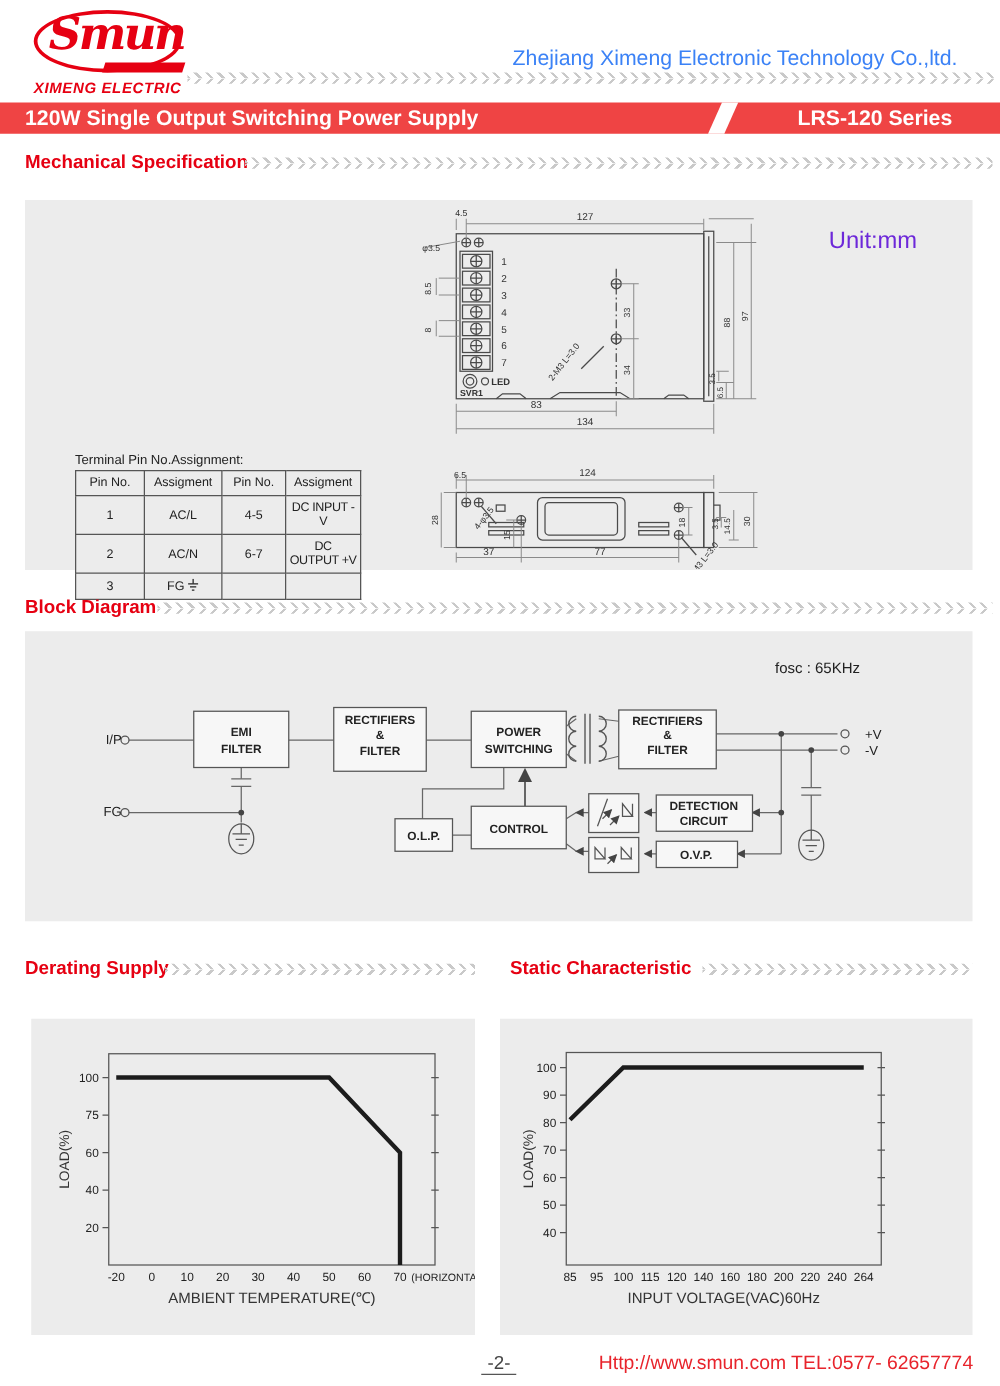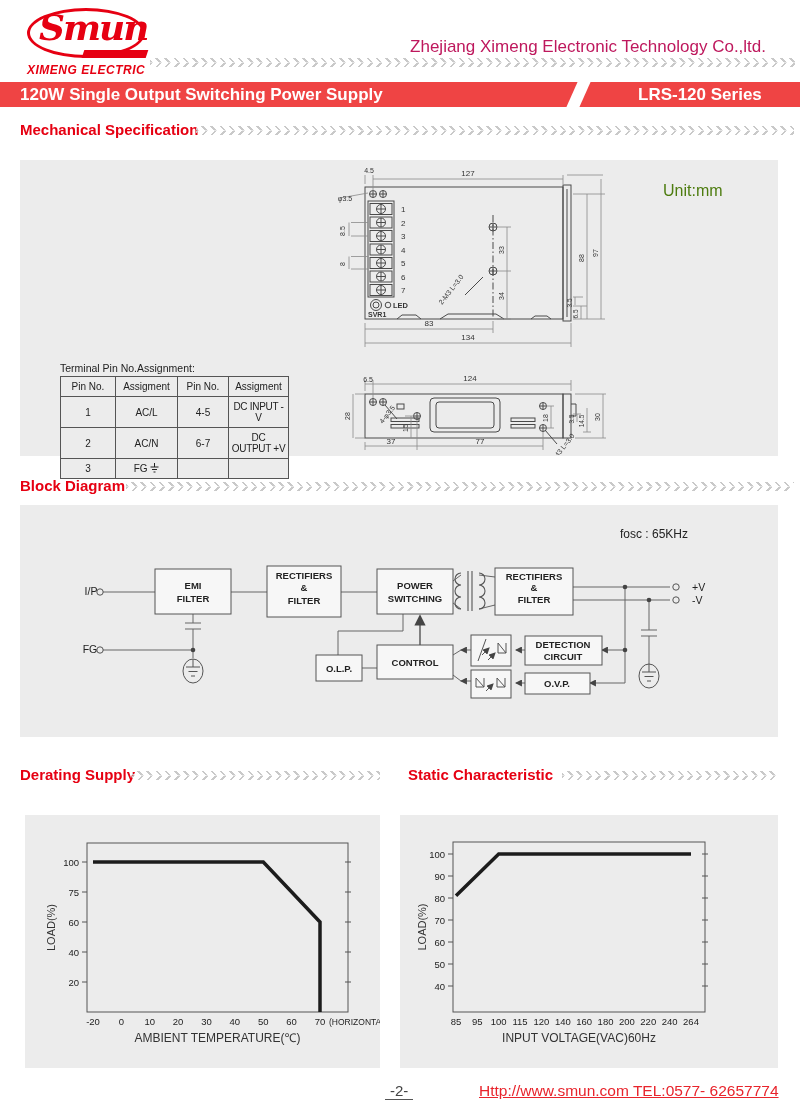--- a/index.html
+++ b/index.html
@@ -7,47 +7,47 @@
   .page { position:relative; width:800px; height:1109px; background:#fff; overflow:hidden; }
   .abs { position:absolute; }
 
   
   .logo { left:25px; top:6px; width:128px; height:70px; }
   .logo-ellipse { left:2px; top:2px; width:118px; height:50px; border:3px solid #e60012; border-radius:50%; }
   .logo-word { left:14px; top:0px; font-family:"DejaVu Serif", serif; font-style:italic; font-weight:bold;
                font-size:36px; color:#e60012; letter-spacing:-2px; }
   .logo-bar { left:58px; top:44px; width:64px; height:8px; background:#e60012; transform:skewX(-18deg); }
   .logo-sub { left:2px; top:57px; font-size:12px; font-style:italic; font-weight:bold; color:#e60012; letter-spacing:.5px; }
-  .company { right:34px; top:37px; font-size:17px; color:#be185d; }
+  .company { right:34px; top:37px; font-size:17px; color:#3b82f6; }
   .chev { background:
       repeating-linear-gradient(45deg,#c9c9c9 0 1.8px,transparent 1.8px 6.5px) left top/100% 50% no-repeat,
       repeating-linear-gradient(135deg,#c9c9c9 0 1.8px,transparent 1.8px 6.5px) left bottom/100% 50% no-repeat; }
   .chev-top { left:150px; top:58px; width:645px; height:9px; }
 
   .banner { left:0; top:82px; width:800px; height:25px; background:#ef4444; }
   .banner-title { left:20px; top:0; line-height:25px; font-size:17px; font-weight:bold; color:#fff; }
   .banner-slash { left:572px; top:0; width:13px; height:25px; background:#fff; transform:skewX(-24deg); }
   .banner-series { left:638px; top:0; line-height:25px; font-size:17px; font-weight:bold; color:#fff; }
 
   .sec-title { font-size:15px; font-weight:600; color:#e60012; }
   .panel { background:#ececec; }
 
-  .unit { left:663px; top:182px; font-size:16px; color:#4d7c0f;text-align:right; }
+  .unit { left:663px; top:182px; font-size:19px; color:#6d28d9;text-align:right; }
 
   
   .tbl-caption { left:60px; top:362px; font-size:10.5px; color:#222; }
   table.pins { left:60px; top:376px; border-collapse:collapse; }
   table.pins td, table.pins th { border:1px solid #555; font-size:10px; font-weight:normal; color:#222;
       text-align:center; height:16px; padding:4px 2px; background:#ececec; }
   .cw0{width:55px}.cw1{width:62px}.cw2{width:51px}.cw3{width:60px}
   .dcout { font-size:8.5px; letter-spacing:-0.3px; }
 
   svg text { font-family:"Liberation Sans", sans-serif; }
   .footer-page { left:385px; top:1082px; font-size:15px; color:#444; border-bottom:1.5px solid #555; padding:0 5px; }
-  .footer-url { left:479px; top:1082px; font-size:15.5px; color:#e8242c; text-decoration:underline; }
+  .footer-url { left:479px; top:1082px; font-size:15.5px; color:#e8242c; }
 </style>
 </head>
 <body>
 
 <div class="page">
 
   <div class="abs logo">
     <div class="abs logo-ellipse"></div>
     <div class="abs logo-word">Smun</div>
     <div class="abs logo-bar"></div>

